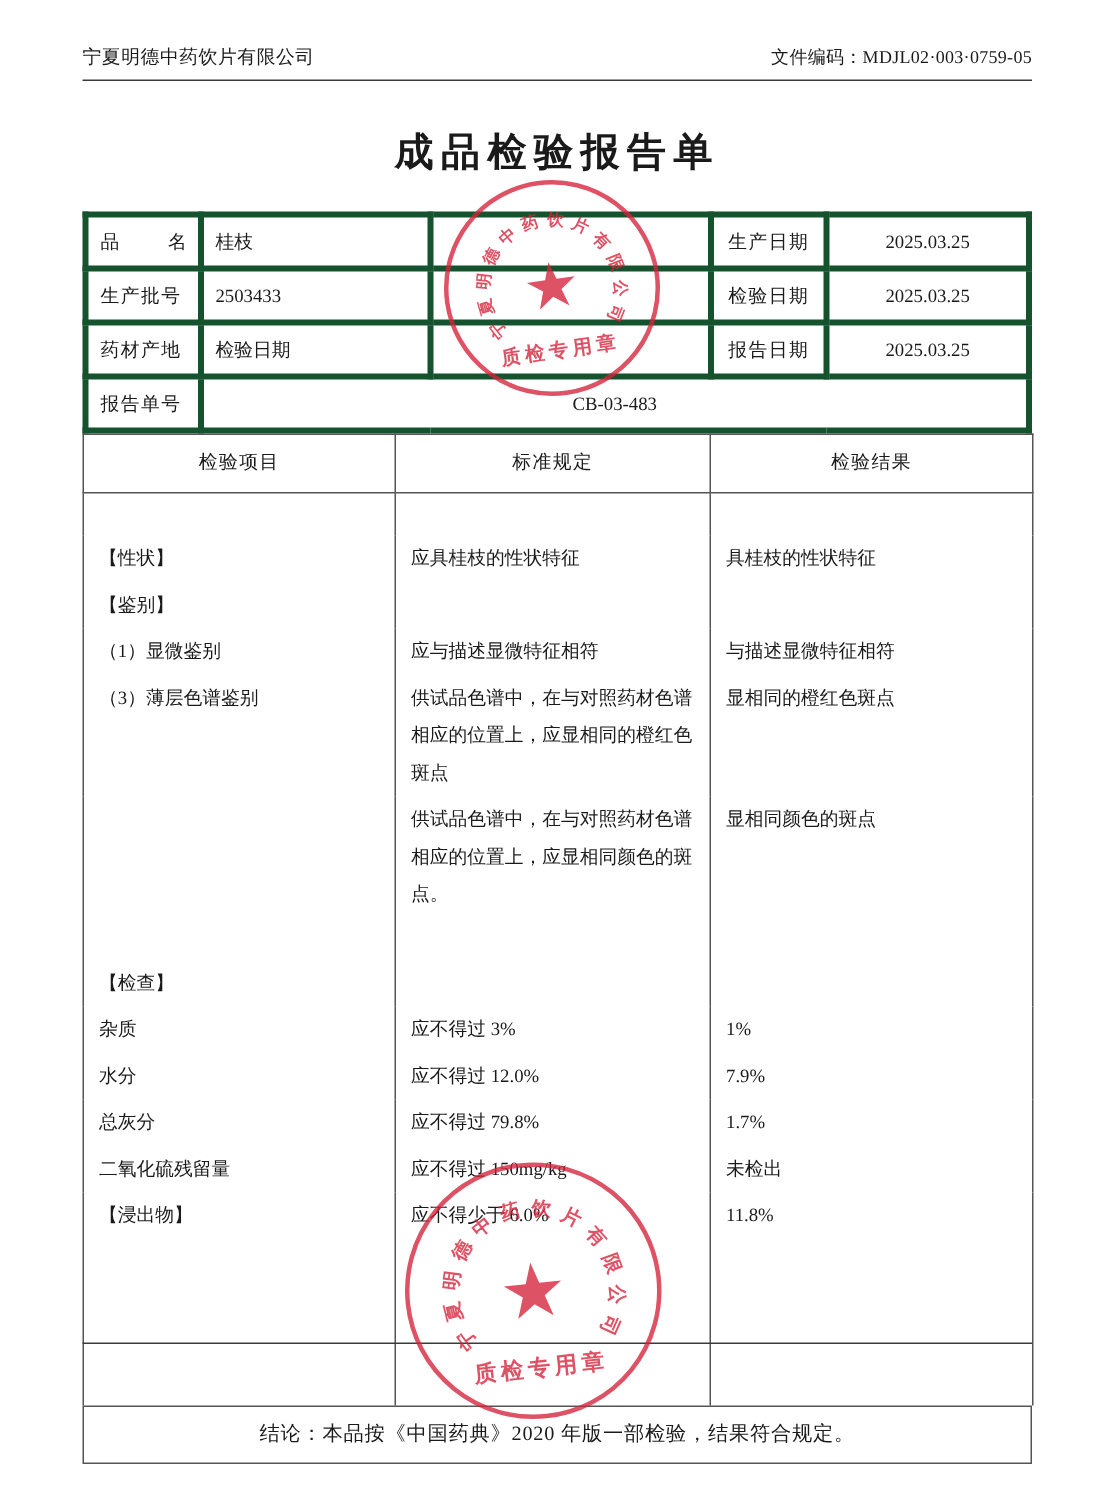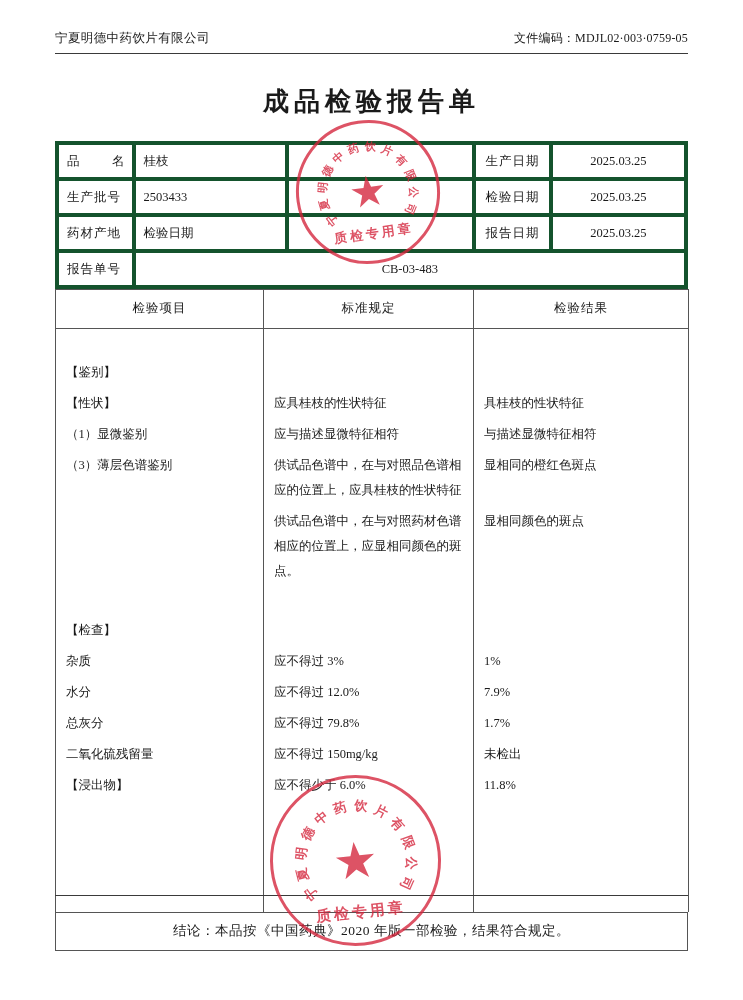--- a/index.html
+++ b/index.html
@@ -243,37 +243,37 @@
         <td>检验项目</td>
         <td>标准规定</td>
         <td>检验结果</td>
       </tr>
       <tr class="row-pad">
           <td></td>
           <td></td>
           <td></td>
         </tr>
       <tr>
-        <td>【鉴别】</td>
-        <td></td>
-        <td></td>
-      </tr>
-      <tr>
         <td>【性状】</td>
         <td>应具桂枝的性状特征</td>
         <td>具桂枝的性状特征</td>
       </tr>
       <tr>
+        <td>【鉴别】</td>
+        <td></td>
+        <td></td>
+      </tr>
+      <tr>
         <td>（1）显微鉴别</td>
         <td>应与描述显微特征相符</td>
         <td>与描述显微特征相符</td>
       </tr>
       <tr>
         <td>（3）薄层色谱鉴别</td>
-        <td>供试品色谱中，在与对照品色谱相应的位置上，应具桂枝的性状特征</td>
+        <td>供试品色谱中，在与对照药材色谱相应的位置上，应显相同的橙红色斑点</td>
         <td>显相同的橙红色斑点</td>
       </tr>
       <tr>
         <td></td>
         <td>供试品色谱中，在与对照药材色谱相应的位置上，应显相同颜色的斑点。</td>
         <td>显相同颜色的斑点</td>
       </tr>
       <tr class="row-pad">
           <td></td>
           <td></td>

